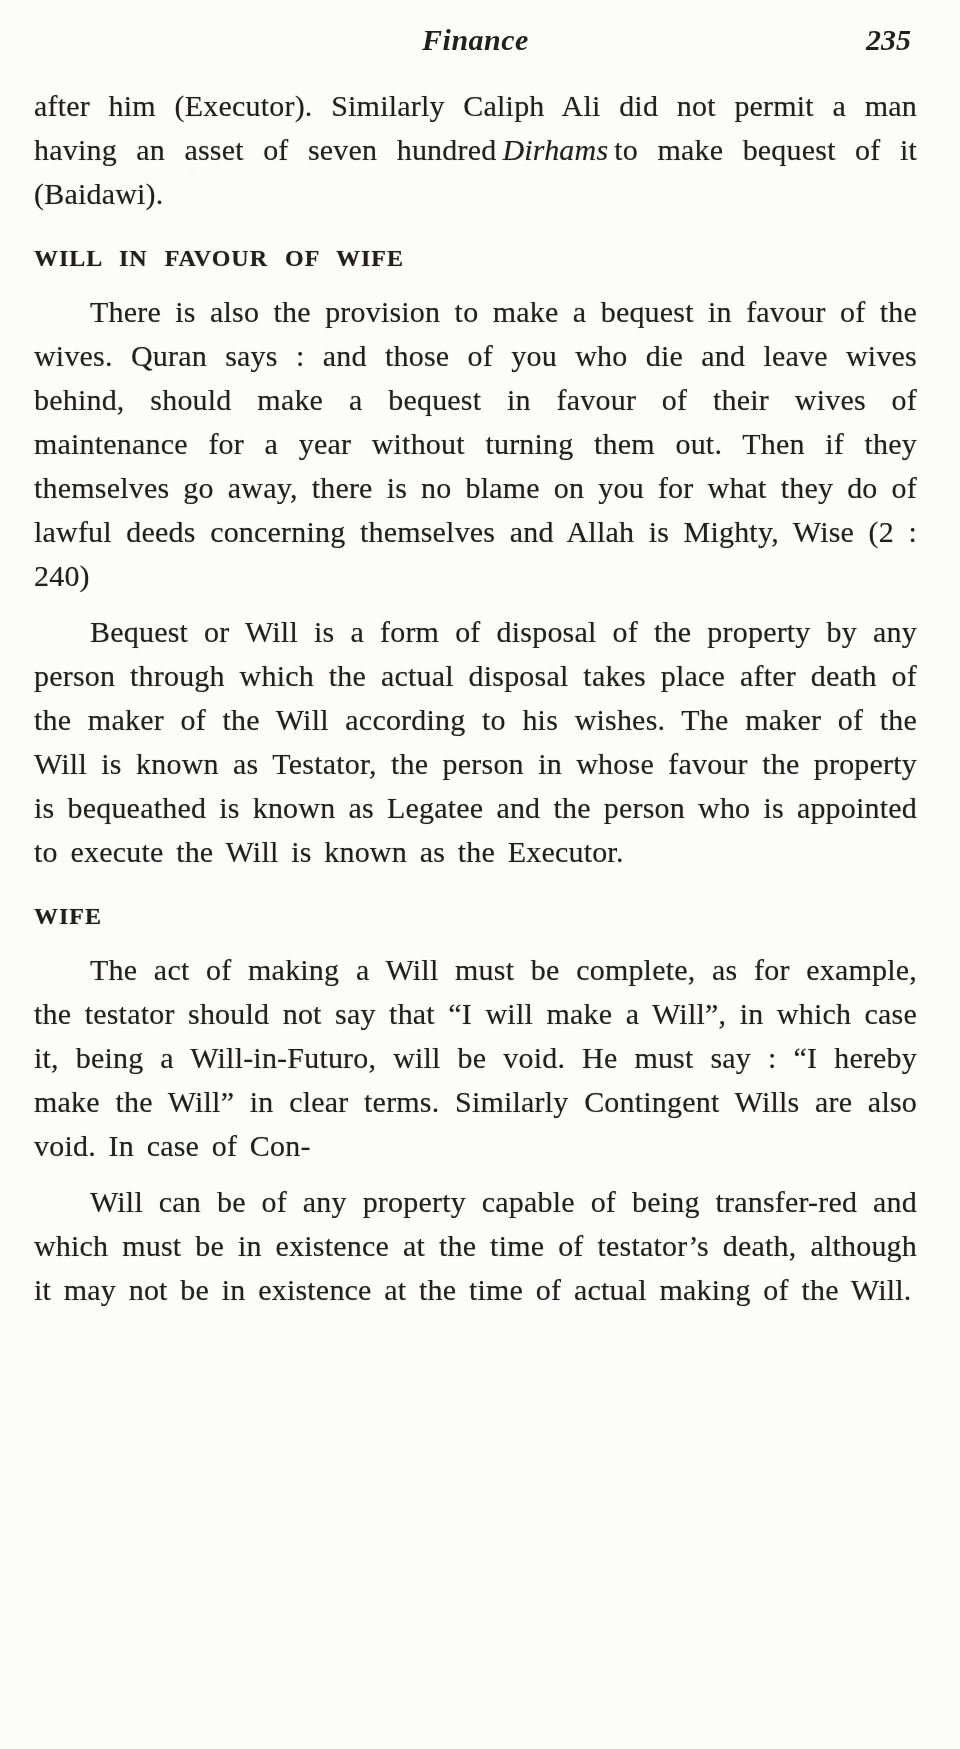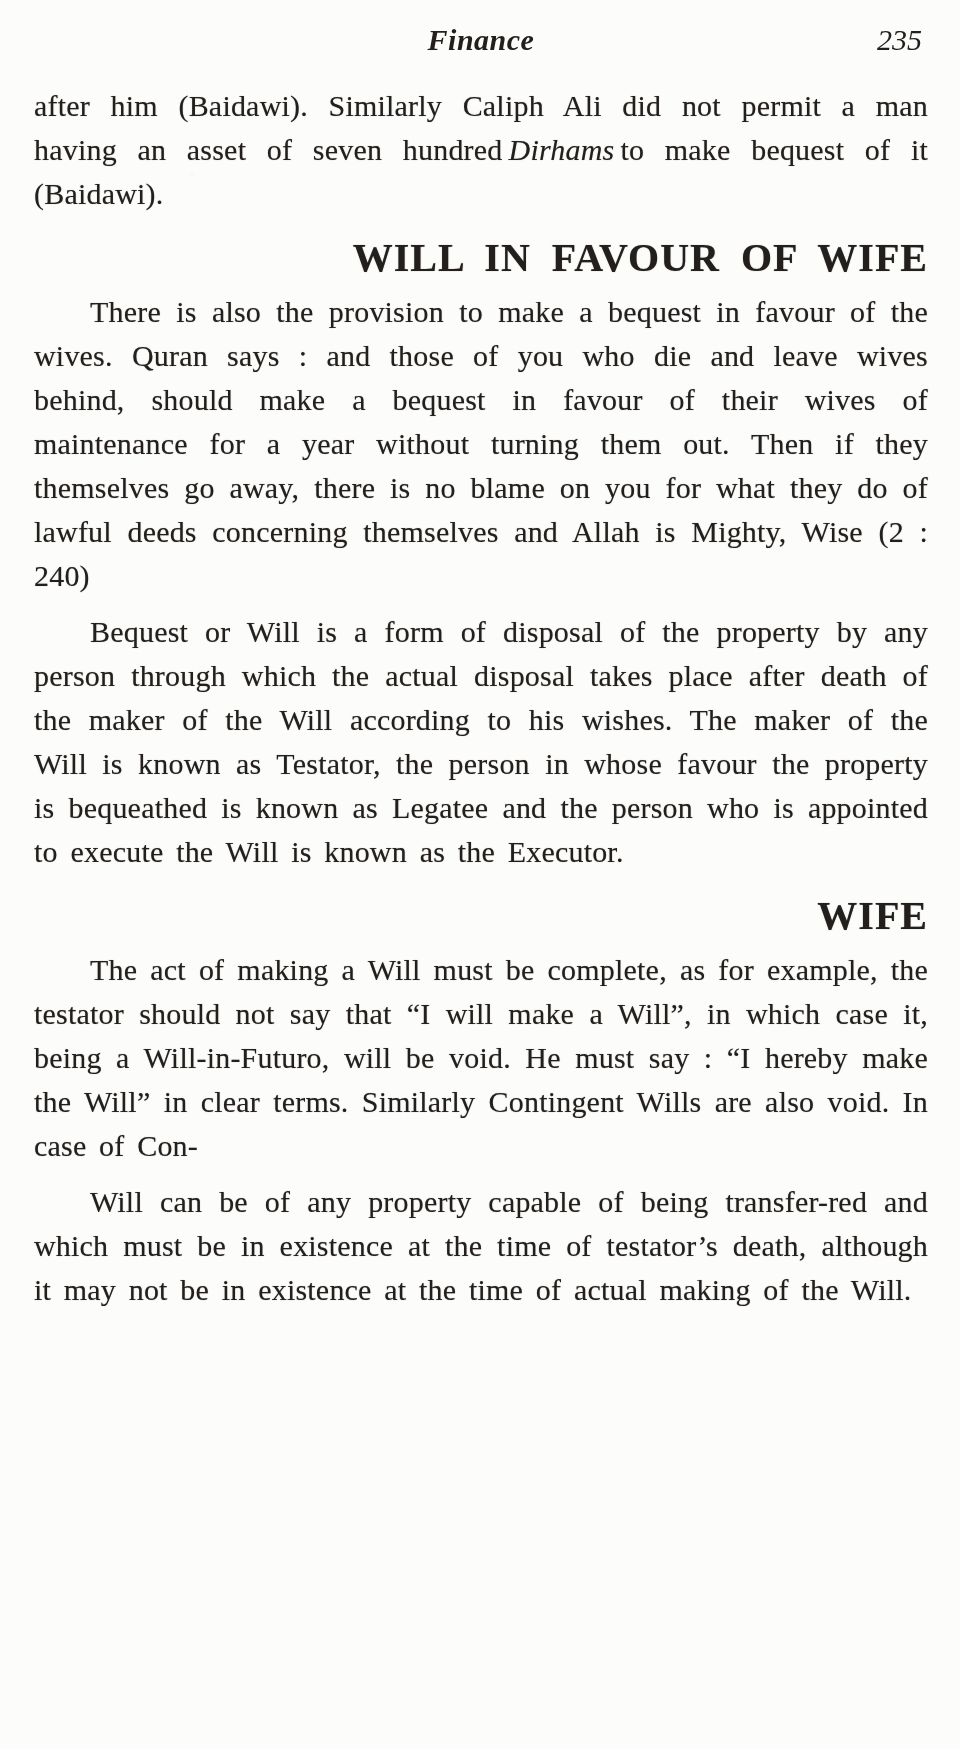--- a/index.html
+++ b/index.html
@@ -11,21 +11,21 @@
     position: relative;
     width: 960px;
     height: 1749px;
     margin: 0 auto;
     box-sizing: border-box;
     background: #fcfcfa;
     background-image: radial-gradient(circle at 20% 10%, rgba(0,0,0,0.012) 0 2px, transparent 3px),
                       radial-gradient(circle at 70% 60%, rgba(0,0,0,0.010) 0 2px, transparent 3px);
     color: #221f1c;
     font-family: "Liberation Serif", "DejaVu Serif", serif;
-    padding: 20px 32px 0 34px;
+    padding: 20px 43px 0 34px;
     overflow: hidden;
   }
   .page-header {
     position: relative;
     height: 40px;
     line-height: 40px;
     margin-bottom: 24px;
     font-size: 30px;
   }
   .running-title {
@@ -35,42 +35,42 @@
     text-align: center;
     font-style: italic;
     font-weight: 600;
     letter-spacing: 0.5px;
   }
   .page-number {
     position: absolute;
     right: 6px;
     top: 0;
     font-style: italic;
-    font-weight: 400;
+    font-weight: 700;
   }
   .body-text p {
     font-size: 30px;
     line-height: 44px;
     letter-spacing: 0.2px;
     word-spacing: 5px;
     text-align: justify;
     margin: 0 0 12px 0;
     text-shadow: 0 0 1px rgba(34, 31, 28, 0.45);
   }
   .body-text p.indent {
     text-indent: 56px;
   }
   .body-text p.noindent {
     text-indent: 0;
   }
   .section-heading {
-    font-size: 40px;
+    font-size: 24px;
     line-height: 44px;
     font-weight: bold;
-    text-align: right;
+    text-align: left;
     letter-spacing: 1px;
     word-spacing: 10px;
     margin: 20px 0 10px 0;
     text-shadow: 0 0 1px rgba(34, 31, 28, 0.5);
   }
   .term {
     font-style: italic;
     margin: 0 6px;
   }
 </style>
@@ -79,21 +79,21 @@
 
 <div class="page">
 
   <header class="page-header">
     <span class="running-title">Finance</span>
     <span class="page-number">235</span>
   </header>
 
   <main class="body-text">
 
-    <p class="noindent"><span>after him (Baidawi).  Similarly Caliph Ali did not permit a man having an asset of seven hundred</span><em class="term">Dirhams</em><span>to make bequest of it (Baidawi).</span></p>
+    <p class="noindent"><span>after him (Executor).  Similarly Caliph Ali did not permit a man having an asset of seven hundred</span><em class="term">Dirhams</em><span>to make bequest of it (Baidawi).</span></p>
 
     <section>
       <h2 class="section-heading">WILL IN FAVOUR OF WIFE</h2>
       <p class="indent">There is also the provision to make a bequest in favour of the wives.  Quran says : and those of you who die and leave wives behind, should make a bequest in favour of their wives of maintenance for a year without turning them out.  Then if they themselves go away, there is no blame on you for what they do of lawful deeds concerning themselves and Allah is Mighty,  Wise (2 : 240)</p>
     </section>
 
     <section>
       <p class="indent">Bequest or Will is a form of disposal of the property by any person through which the actual disposal takes place after death of the maker of the Will according to his wishes.  The maker of the Will is known as Testator, the person in whose favour the property is bequeathed is known as Legatee and the person who is appointed to execute the Will is known as the Executor.</p>
     </section>
 

